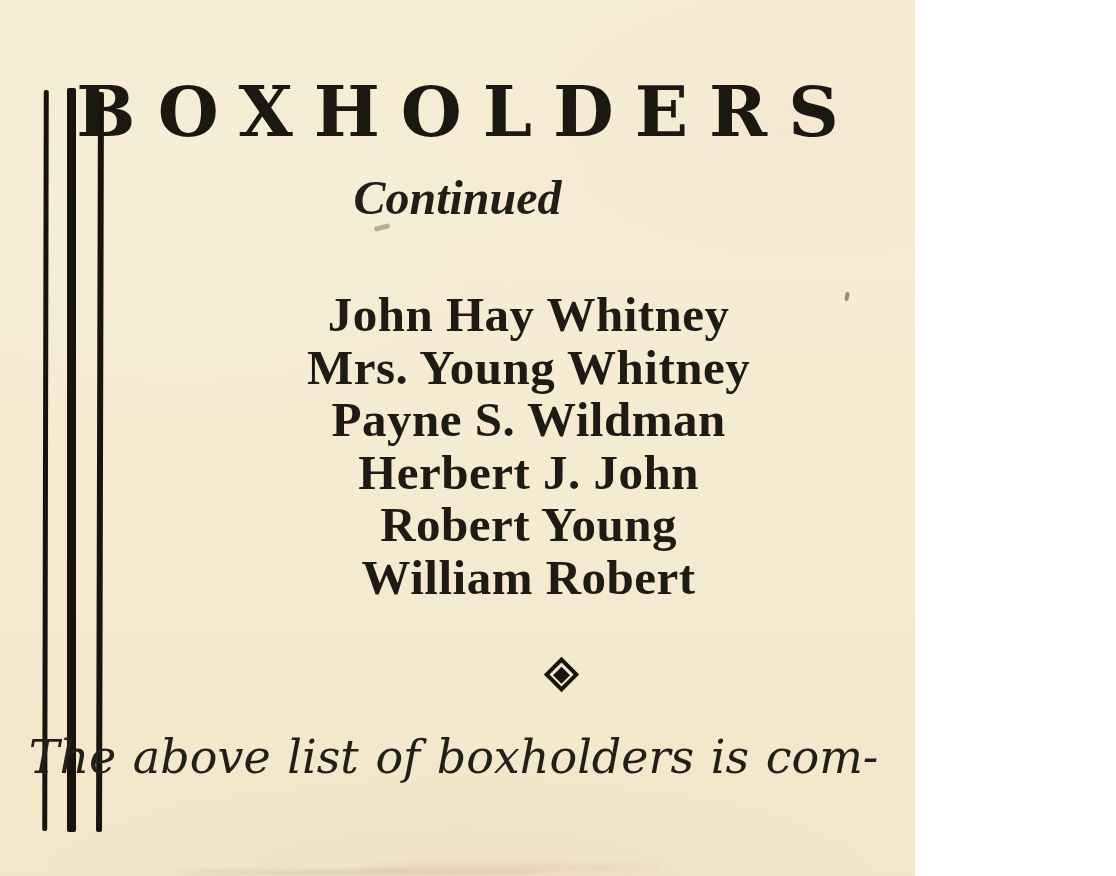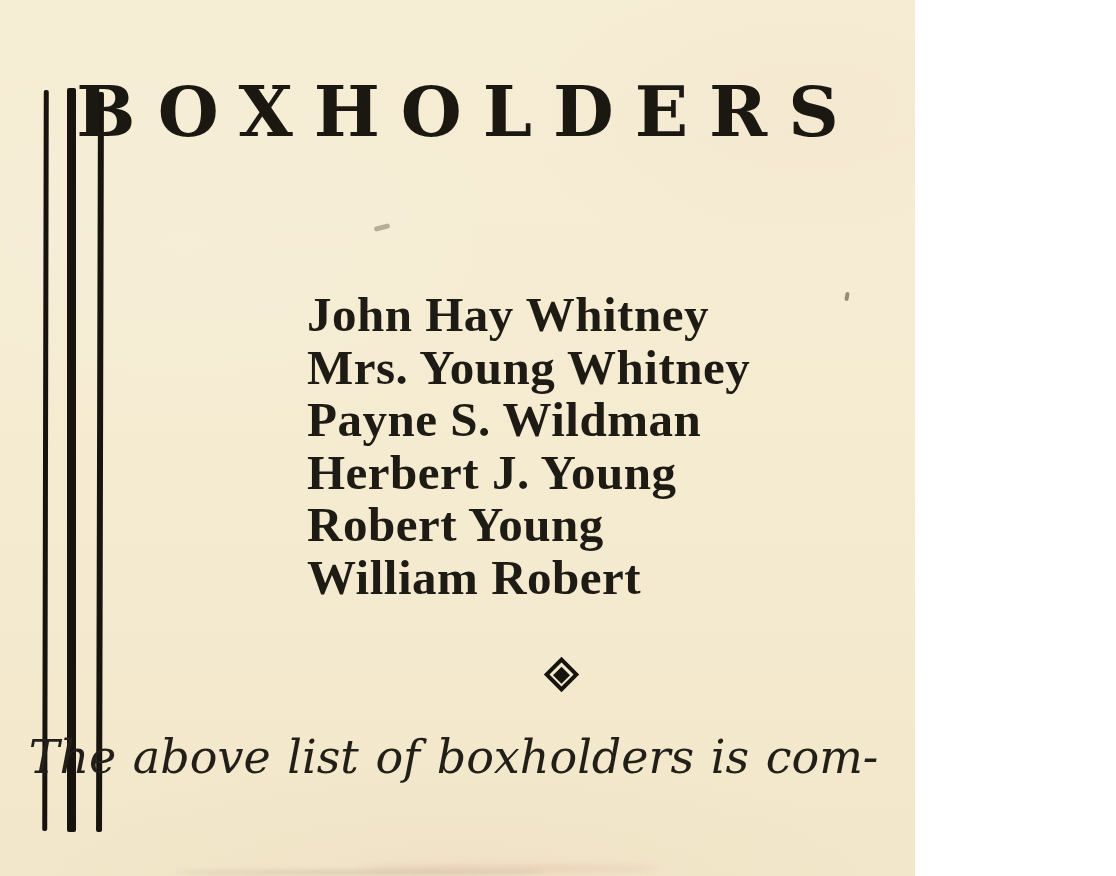--- a/index.html
+++ b/index.html
@@ -51,20 +51,21 @@
 
   
   .names {
     position: absolute; left: 307px; top: 289px;
     margin: 0; padding: 0; list-style: none;
     font-weight: 700;
     font-size: 49px;
     line-height: 52.6px;
     letter-spacing: 0.5px;
     color: #1e1b14;
+    text-align: center;
   }
 
   
   .ornament {
     position: absolute; left: 549px; top: 662px;
     width: 17px; height: 17px;
     border: 4px solid #17140f;
     transform: rotate(45deg);
     display: flex; align-items: center; justify-content: center;
     background: transparent;
@@ -103,26 +104,27 @@
   <div class="rule lr2"></div>
   <div class="rule lr3"></div>
   <div class="rule rr1"></div>
   <div class="rule rr2"></div>
   <div class="rule rr3"></div>
 
   <div class="title">
     <span class="ls">BOXHOLDERS</span>
   </div>
 
+  <div class="subtitle">Continued</div>
 
   <ul class="names">
     <li>John Hay Whitney</li>
     <li>Mrs. Young Whitney</li>
     <li>Payne S. Wildman</li>
-    <li>Herbert J. Young</li>
+    <li>Herbert J. John</li>
     <li>Robert Young</li>
     <li>William Robert</li>
   </ul>
 
   <div class="ornament">
     <div class="fill"></div>
   </div>
 
   <div class="note">
     <div>The above list of boxholders is com-</div>

